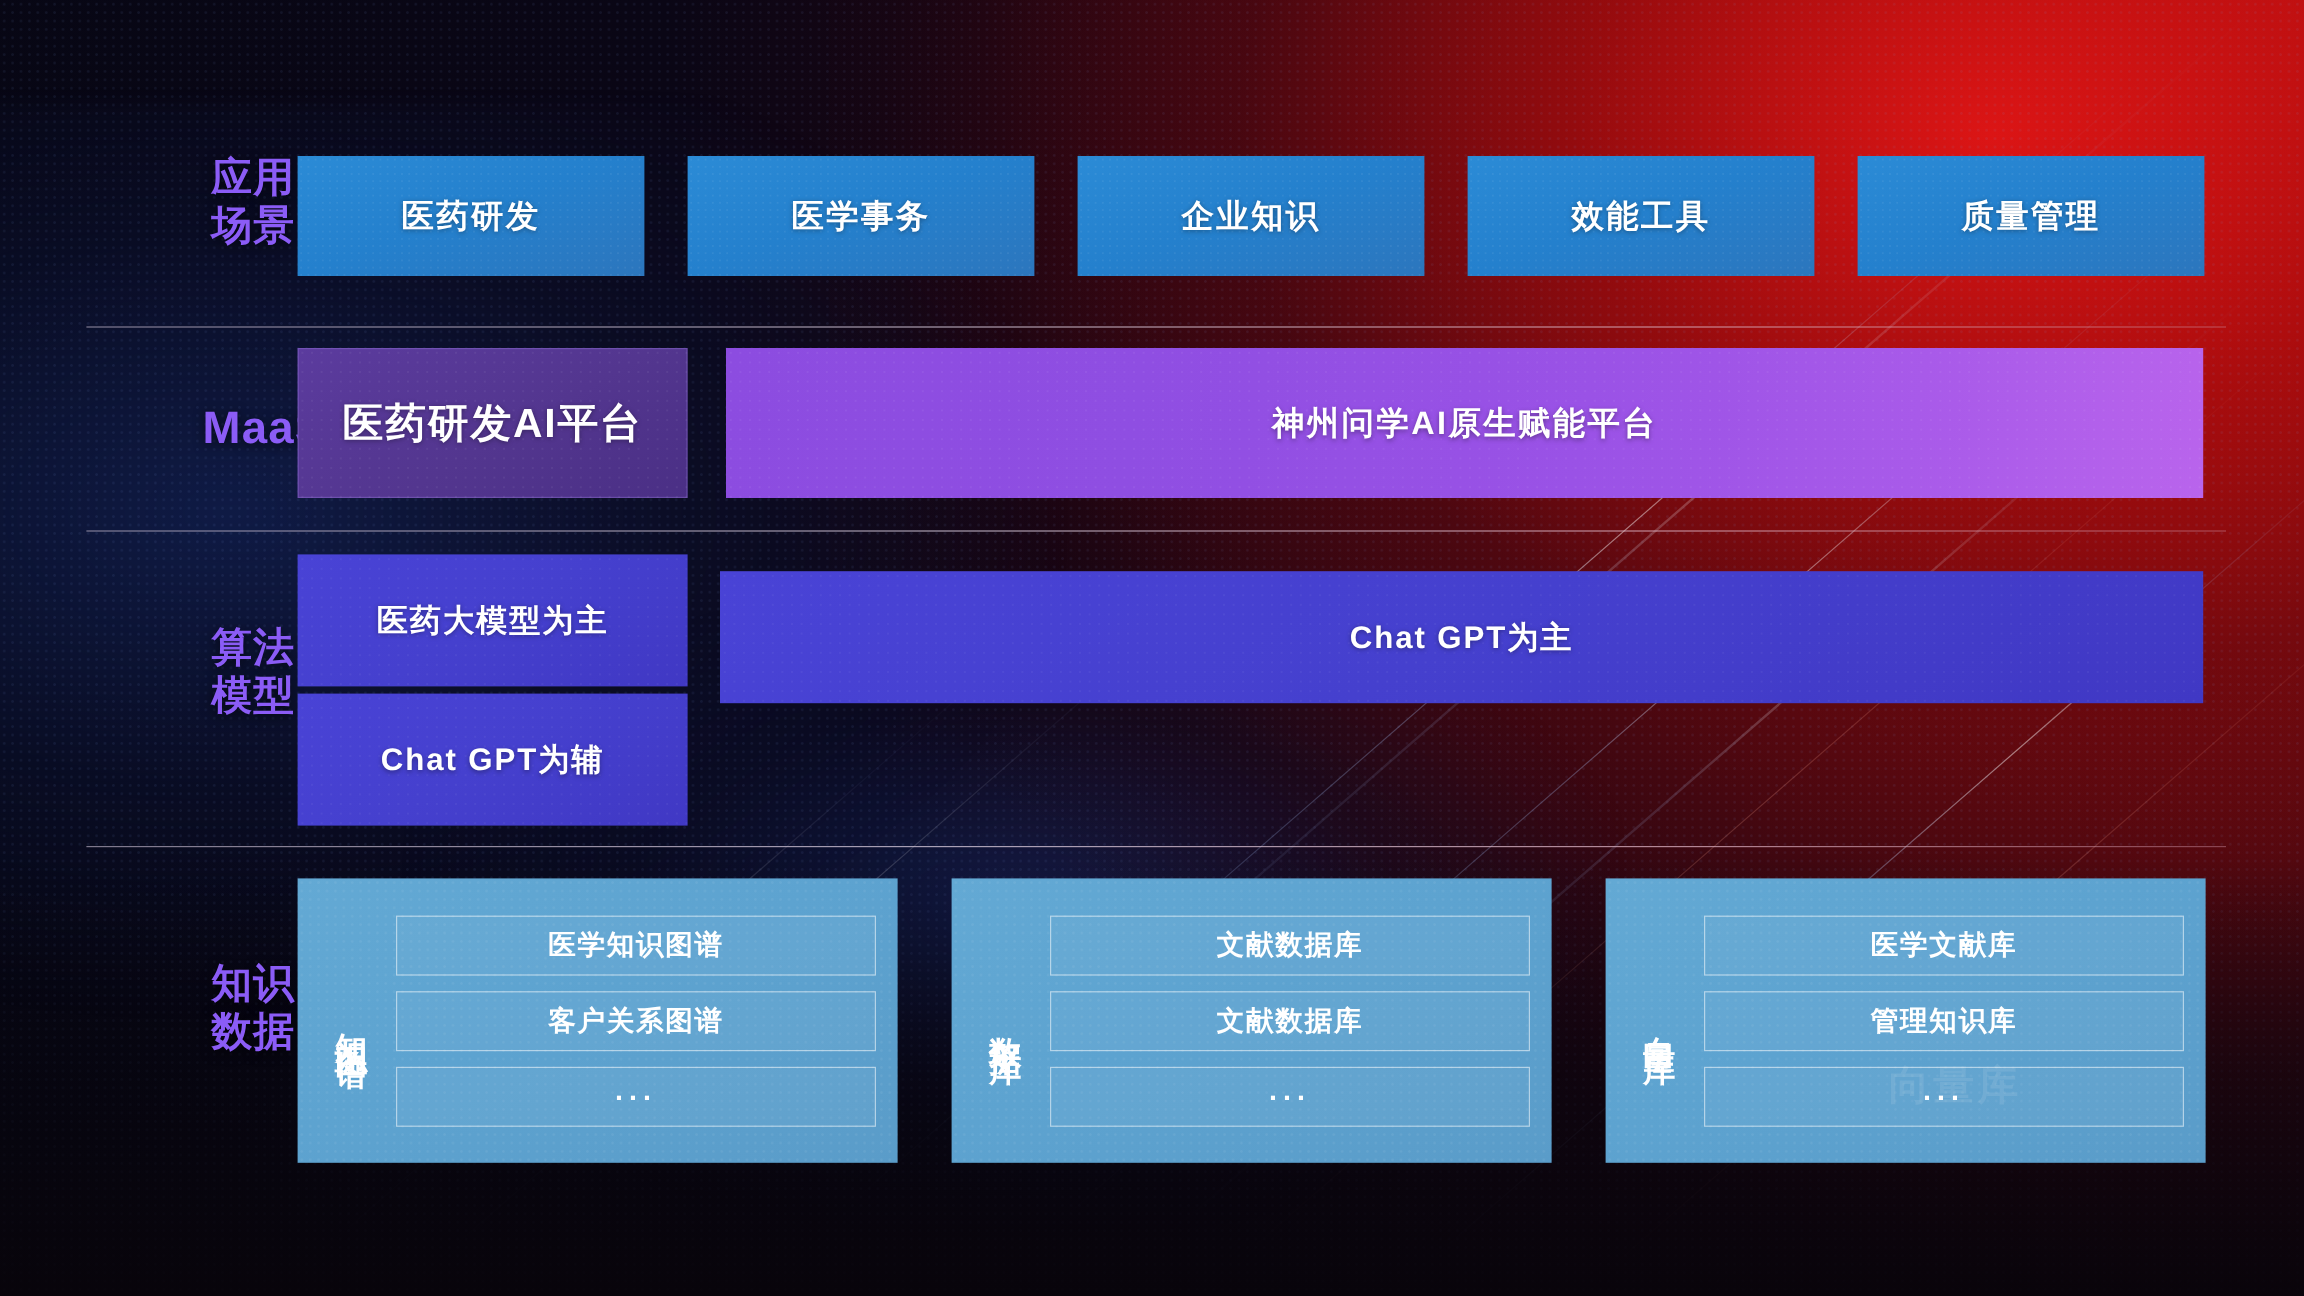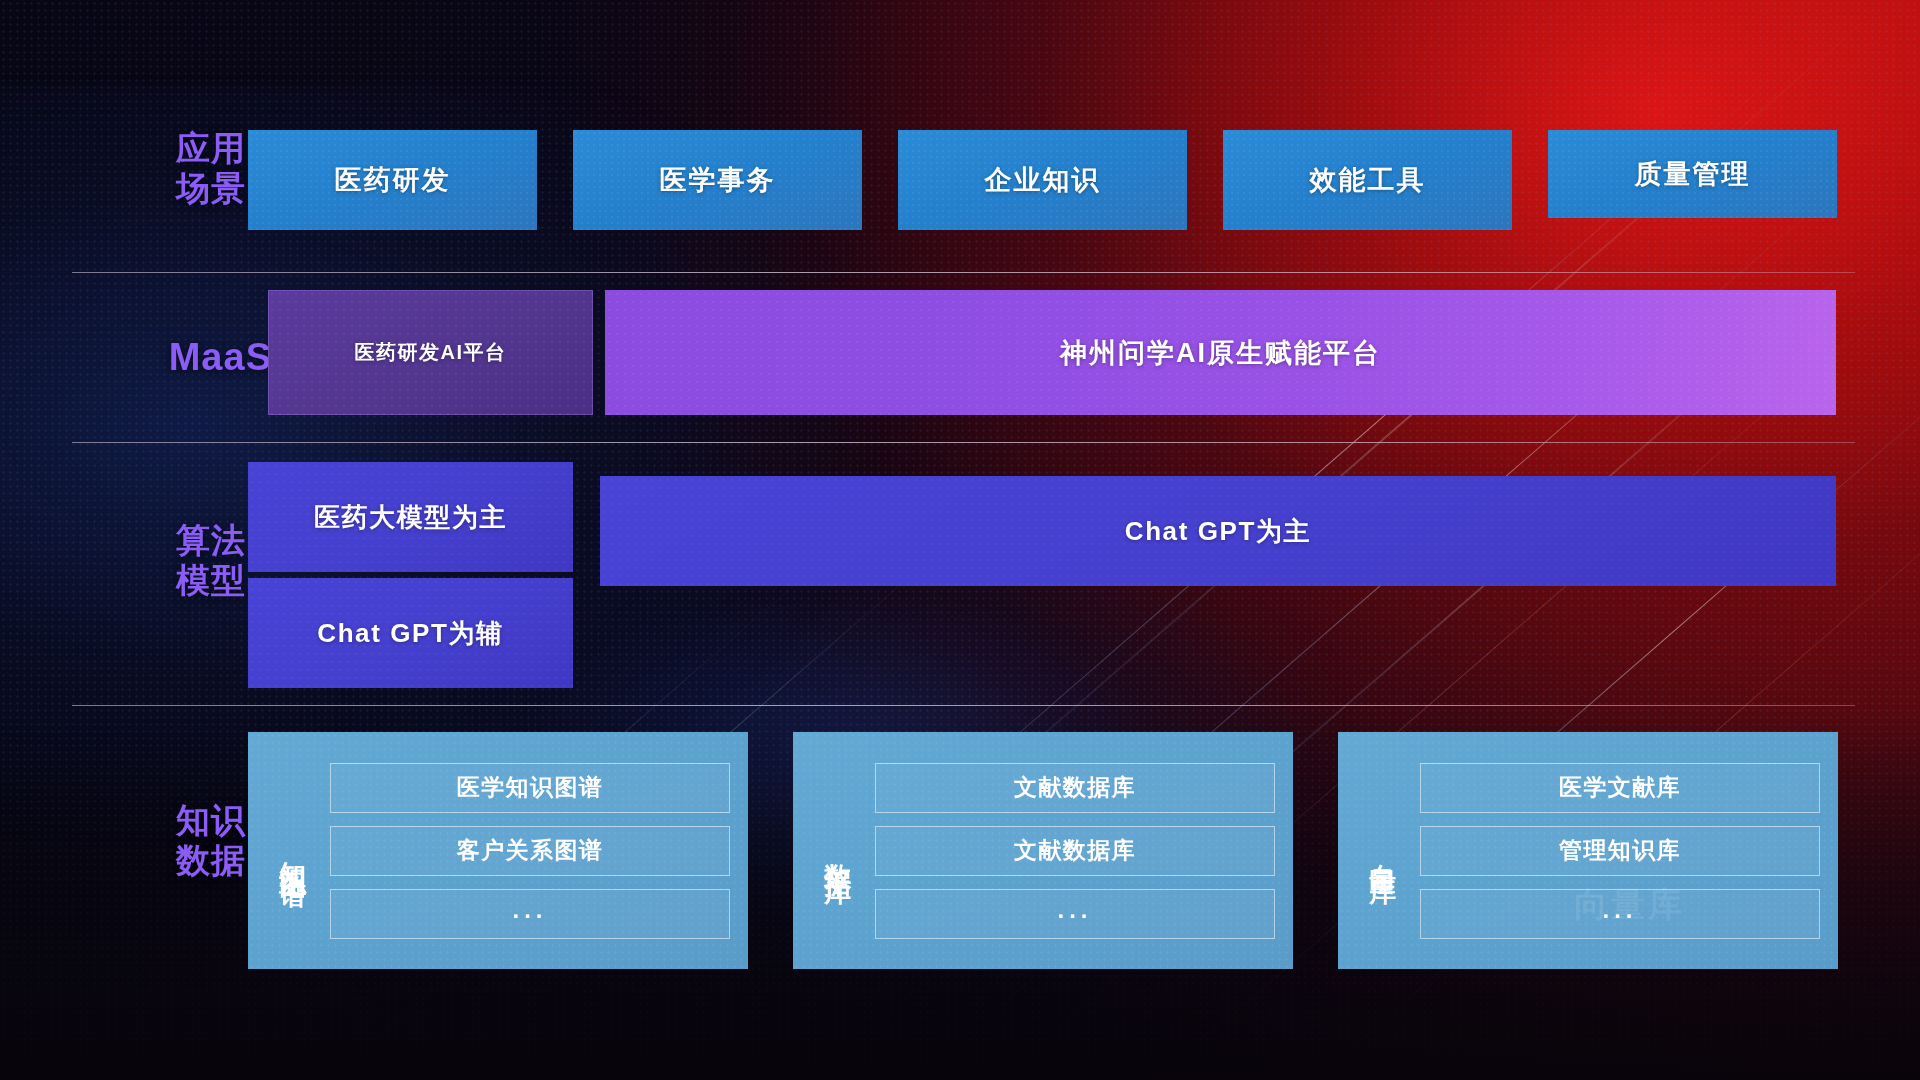--- a/index.html
+++ b/index.html
@@ -86,22 +86,22 @@
   }
   .app-card::after{
     content:""; position:absolute; inset:0;
     background-image:radial-gradient(rgba(255,255,255,.13) 1px, transparent 1.1px);
     background-size:6px 6px;
     opacity:.5; pointer-events:none;
   }
 
   .maas-card-left {
     background:linear-gradient(150deg,#5b3b9e 0%, #53368f 55%, #4a2f85 100%);
-    font-size:20px; letter-spacing:1.5px;
-    outline:1px solid rgba(160,130,230,.35); outline-offset:-1px;margin-left:20px;
+    font-size:34px; letter-spacing:1.5px;
+    outline:1px solid rgba(160,130,230,.35); outline-offset:-1px;
   }
   .maas-card-right {
     background:linear-gradient(100deg,#8c4ce0 0%, #8f4ee2 28%, #9a52e6 58%, #a85ae9 80%, #b964ec 100%);
     font-size:27px; letter-spacing:2px;
   }
   .maas-card-right::after, .maas-card-left::after{
     content:""; position:absolute; inset:0;
     background-image:radial-gradient(rgba(255,255,255,.12) 1px, transparent 1.2px);
     background-size:8px 8px; opacity:.45; pointer-events:none;
   }
@@ -194,21 +194,21 @@
   </div>
   <div class="card app-card" style="left:573px;  top:130px; width:289px; height:100px;">
     <span>医学事务</span>
   </div>
   <div class="card app-card" style="left:898px;  top:130px; width:289px; height:100px;">
     <span>企业知识</span>
   </div>
   <div class="card app-card" style="left:1223px; top:130px; width:289px; height:100px;">
     <span>效能工具</span>
   </div>
-  <div class="card app-card" style="left:1548px; top:130px; width:289px; height:88px;">
+  <div class="card app-card" style="left:1548px; top:130px; width:289px; height:100px;">
     <span>质量管理</span>
   </div>
 
   <div class="row-label" style="left:92px; top:335px; width:180px; font-size:38px;">MaaS</div>
 
   <div class="card maas-card-left" style="left:248px; top:290px; width:325px; height:125px;">
     <span>医药研发AI平台</span>
   </div>
   <div class="card maas-card-right" style="left:605px; top:290px; width:1231px; height:125px;">
     <span>神州问学AI原生赋能平台</span>

